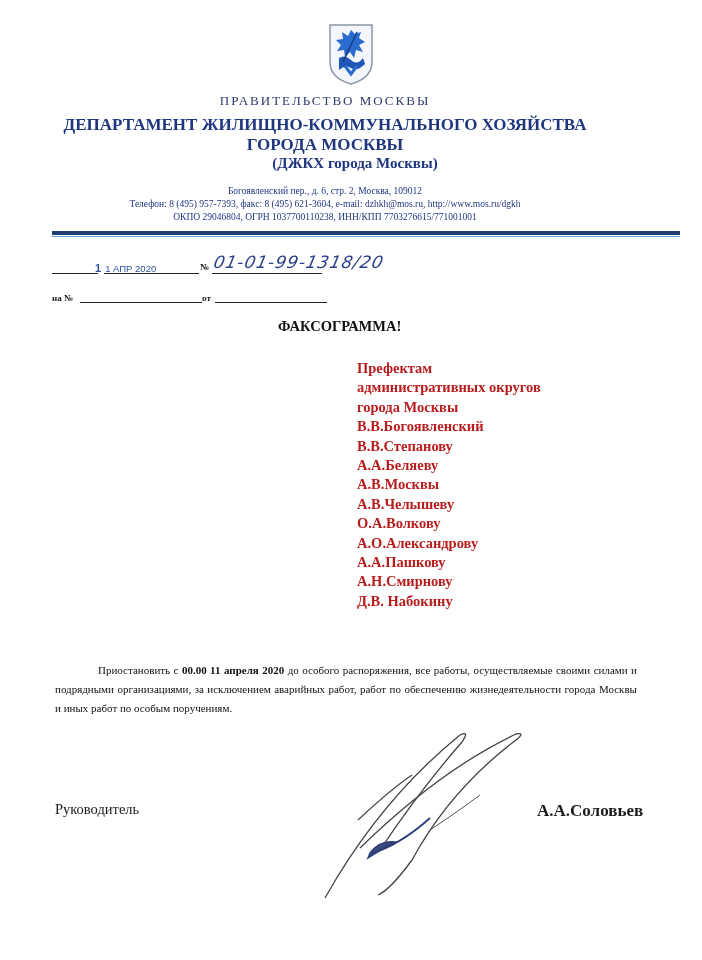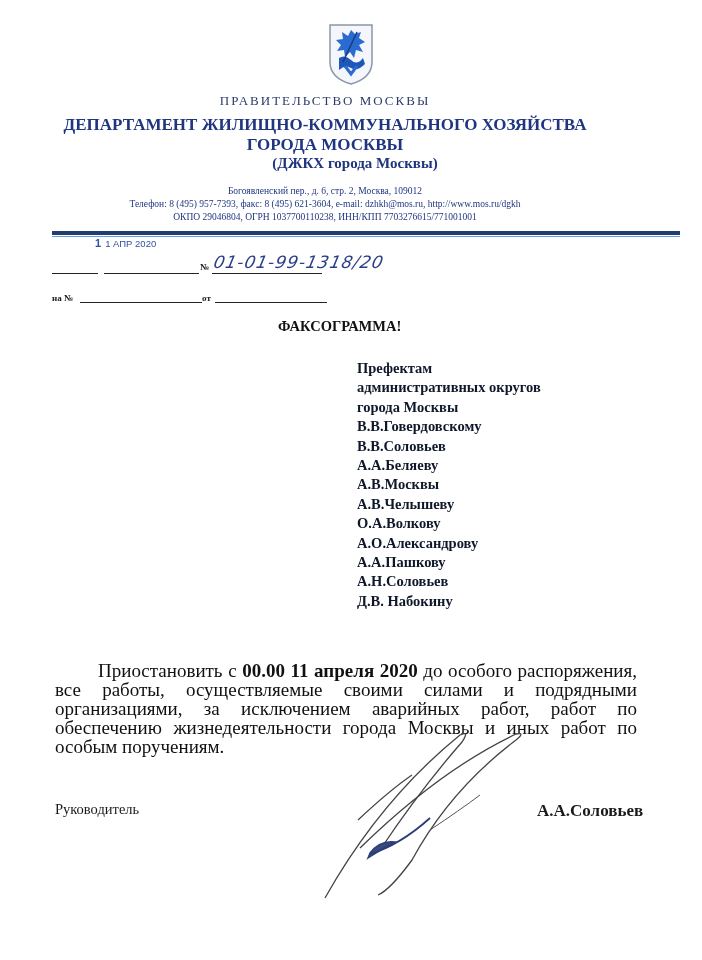--- a/index.html
+++ b/index.html
@@ -16,41 +16,41 @@
   .abbr { top:155px; font-size:15px; font-weight:bold; color:#1f3580;padding-left:30px; }
 
   .addr { font-size:9.5px; color:#1f3580; }
   .addr1 { top:186px; }
   .addr2 { top:199px; }
   .addr3 { top:212px; }
 
   .rule1 { left:52px; width:628px; top:231px; height:4px; background:#1e3f70; }
   .rule2 { left:52px; width:628px; top:236px; height:1px; background:#6aa0d8; }
 
-  .stamp { left:95px; top:237px; font-family:"Liberation Sans", sans-serif; font-size:9.5px; color:#3050a0; }
+  .stamp { left:95px; top:262px; font-family:"Liberation Sans", sans-serif; font-size:9.5px; color:#3050a0; }
   .stamp b { font-size:11px; margin-right:4px; }
 
   .line { height:1px; background:#222; }
   .ln1 { left:52px; top:273px; width:46px; }
   .ln2 { left:104px; top:273px; width:95px; }
   .numlbl { left:200px; top:262px; font-size:9px; font-weight:bold; }
   .ln3 { left:212px; top:273px; width:110px; }
   .regnum { left:214px; top:252px; font-family:"DejaVu Sans", sans-serif; font-style:italic; font-size:17px; color:#2b3e8a; letter-spacing:1px; transform:skewX(-12deg); }
 
   .nalbl { left:52px; top:293px; font-size:9px; font-weight:bold; }
   .ln4 { left:80px; top:302px; width:122px; }
   .otlbl { left:202px; top:293px; font-size:9px; font-weight:bold; }
   .ln5 { left:215px; top:302px; width:112px; }
 
   .fax { left:278px; top:318px; font-size:14.5px; font-weight:bold; color:#111; }
 
-  .recips { left:357px; top:359px; font-size:14.5px; font-weight:bold; line-height:19.4px; color:#0f172a; }
+  .recips { left:357px; top:359px; font-size:14.5px; font-weight:bold; line-height:19.4px; color:#b91c1c; }
   .recips div { white-space:nowrap; }
 
-  .body { left:55px; top:661px; width:582px; font-size:19px; line-height:19px; text-align:justify; color:#111; }
+  .body { left:55px; top:661px; width:582px; font-size:11px; line-height:19px; text-align:justify; color:#111; }
   .body p { margin:0; text-indent:43px; }
 
   .sig { left:320px; top:730px; width:230px; height:170px; }
 
   .role { left:55px; top:801px; font-size:14.5px; font-weight:normal; }
   .signer { left:537px; top:801px; font-size:17px; font-weight:bold; }
 </style>
 </head>
 <body>
 
@@ -88,29 +88,29 @@
 <div class="abs line ln4"></div>
 <div class="abs otlbl">от</div>
 <div class="abs line ln5"></div>
 
 <div class="abs fax">ФАКСОГРАММА!</div>
 
 <div class="abs recips">
   <div>Префектам</div>
   <div>административных округов</div>
   <div>города Москвы</div>
-  <div>В.В.Говердовскому</div>
-  <div>В.В.Соловьев</div>
+  <div>В.В.Богоявленский</div>
+  <div>В.В.Степанову</div>
   <div>А.А.Беляеву</div>
   <div>А.В.Москвы</div>
   <div>А.В.Челышеву</div>
   <div>О.А.Волкову</div>
   <div>А.О.Александрову</div>
   <div>А.А.Пашкову</div>
-  <div>А.Н.Соловьев</div>
+  <div>А.Н.Смирнову</div>
   <div>Д.В. Набокину</div>
 </div>
 
 <div class="abs body">
   <p><span>Приостановить с </span><b>00.00 11 апреля 2020</b><span> до особого распоряжения, все работы, осуществляемые своими силами и подрядными организациями, за исключением аварийных работ, работ по обеспечению жизнедеятельности города Москвы и иных работ по особым поручениям.</span></p>
 </div>
 
 <svg class="abs sig" viewBox="0 0 230 170">
   <path d="M5 168 Q60 70 140 5 Q150 0 142 12 Q100 60 60 120" fill="none" stroke="#444" stroke-width="1.3"></path>
   <path d="M40 118 Q120 40 196 4 Q206 2 196 10 Q130 60 92 130 Q70 160 58 165" fill="none" stroke="#444" stroke-width="1.3"></path>

